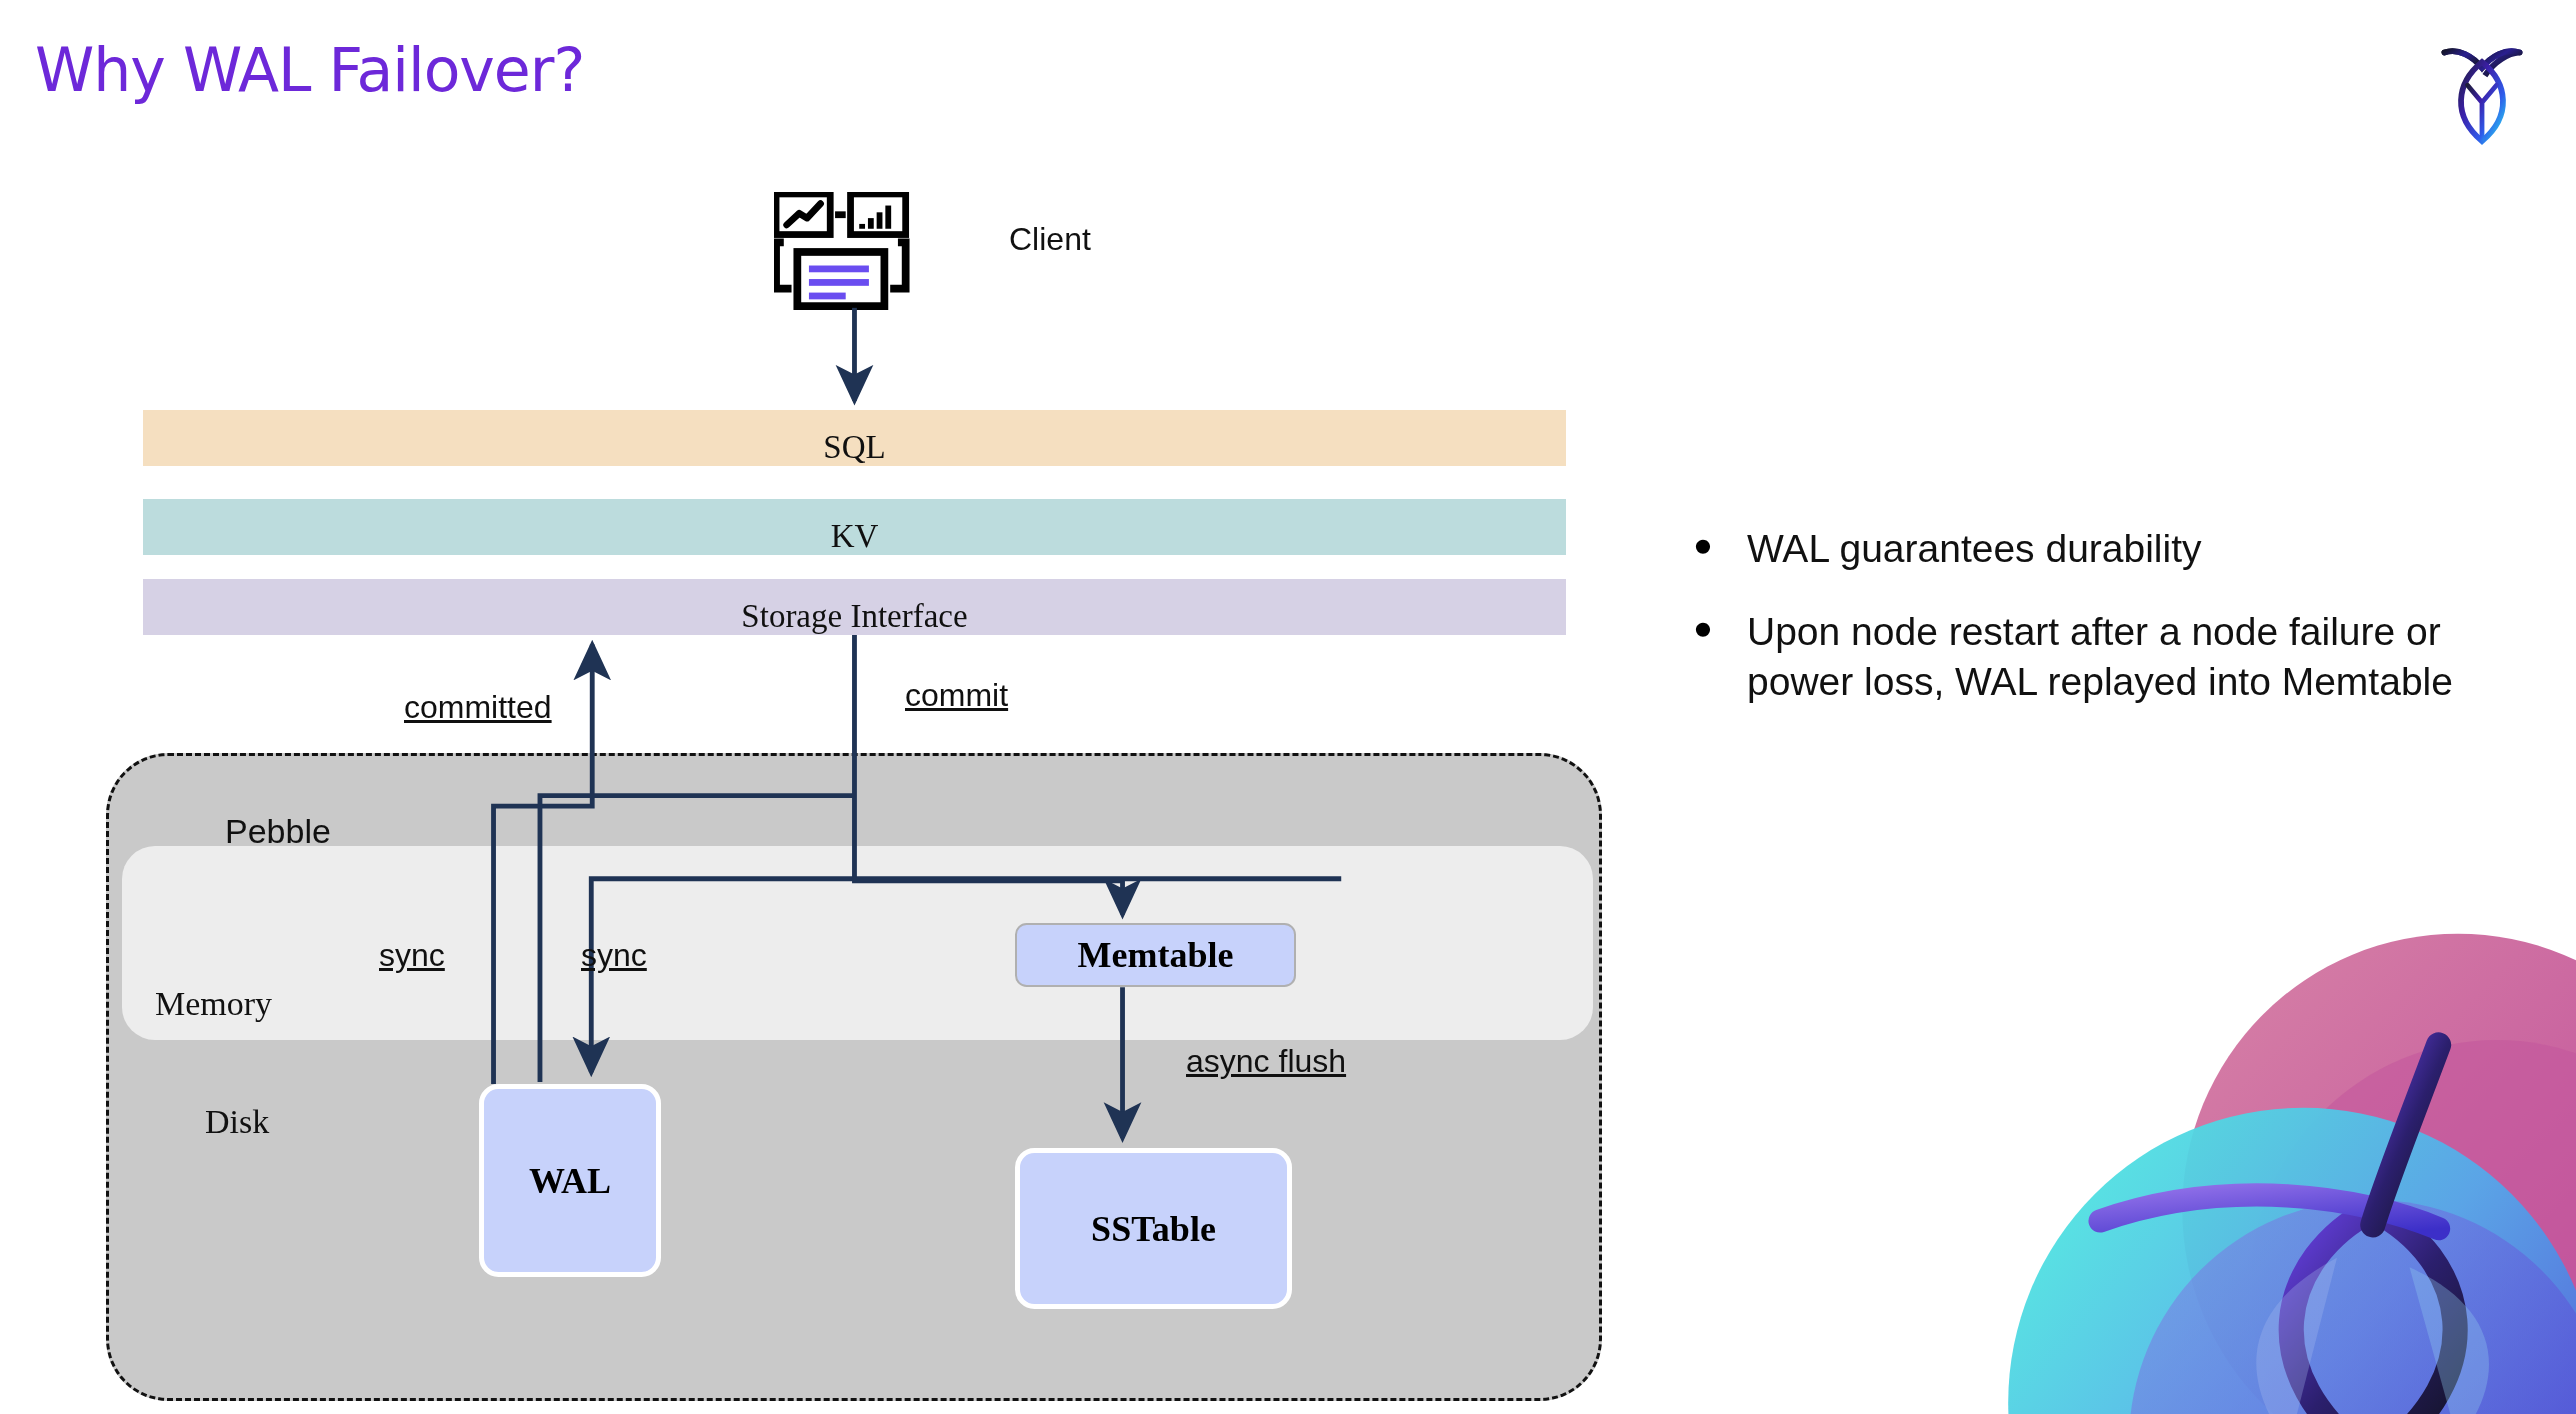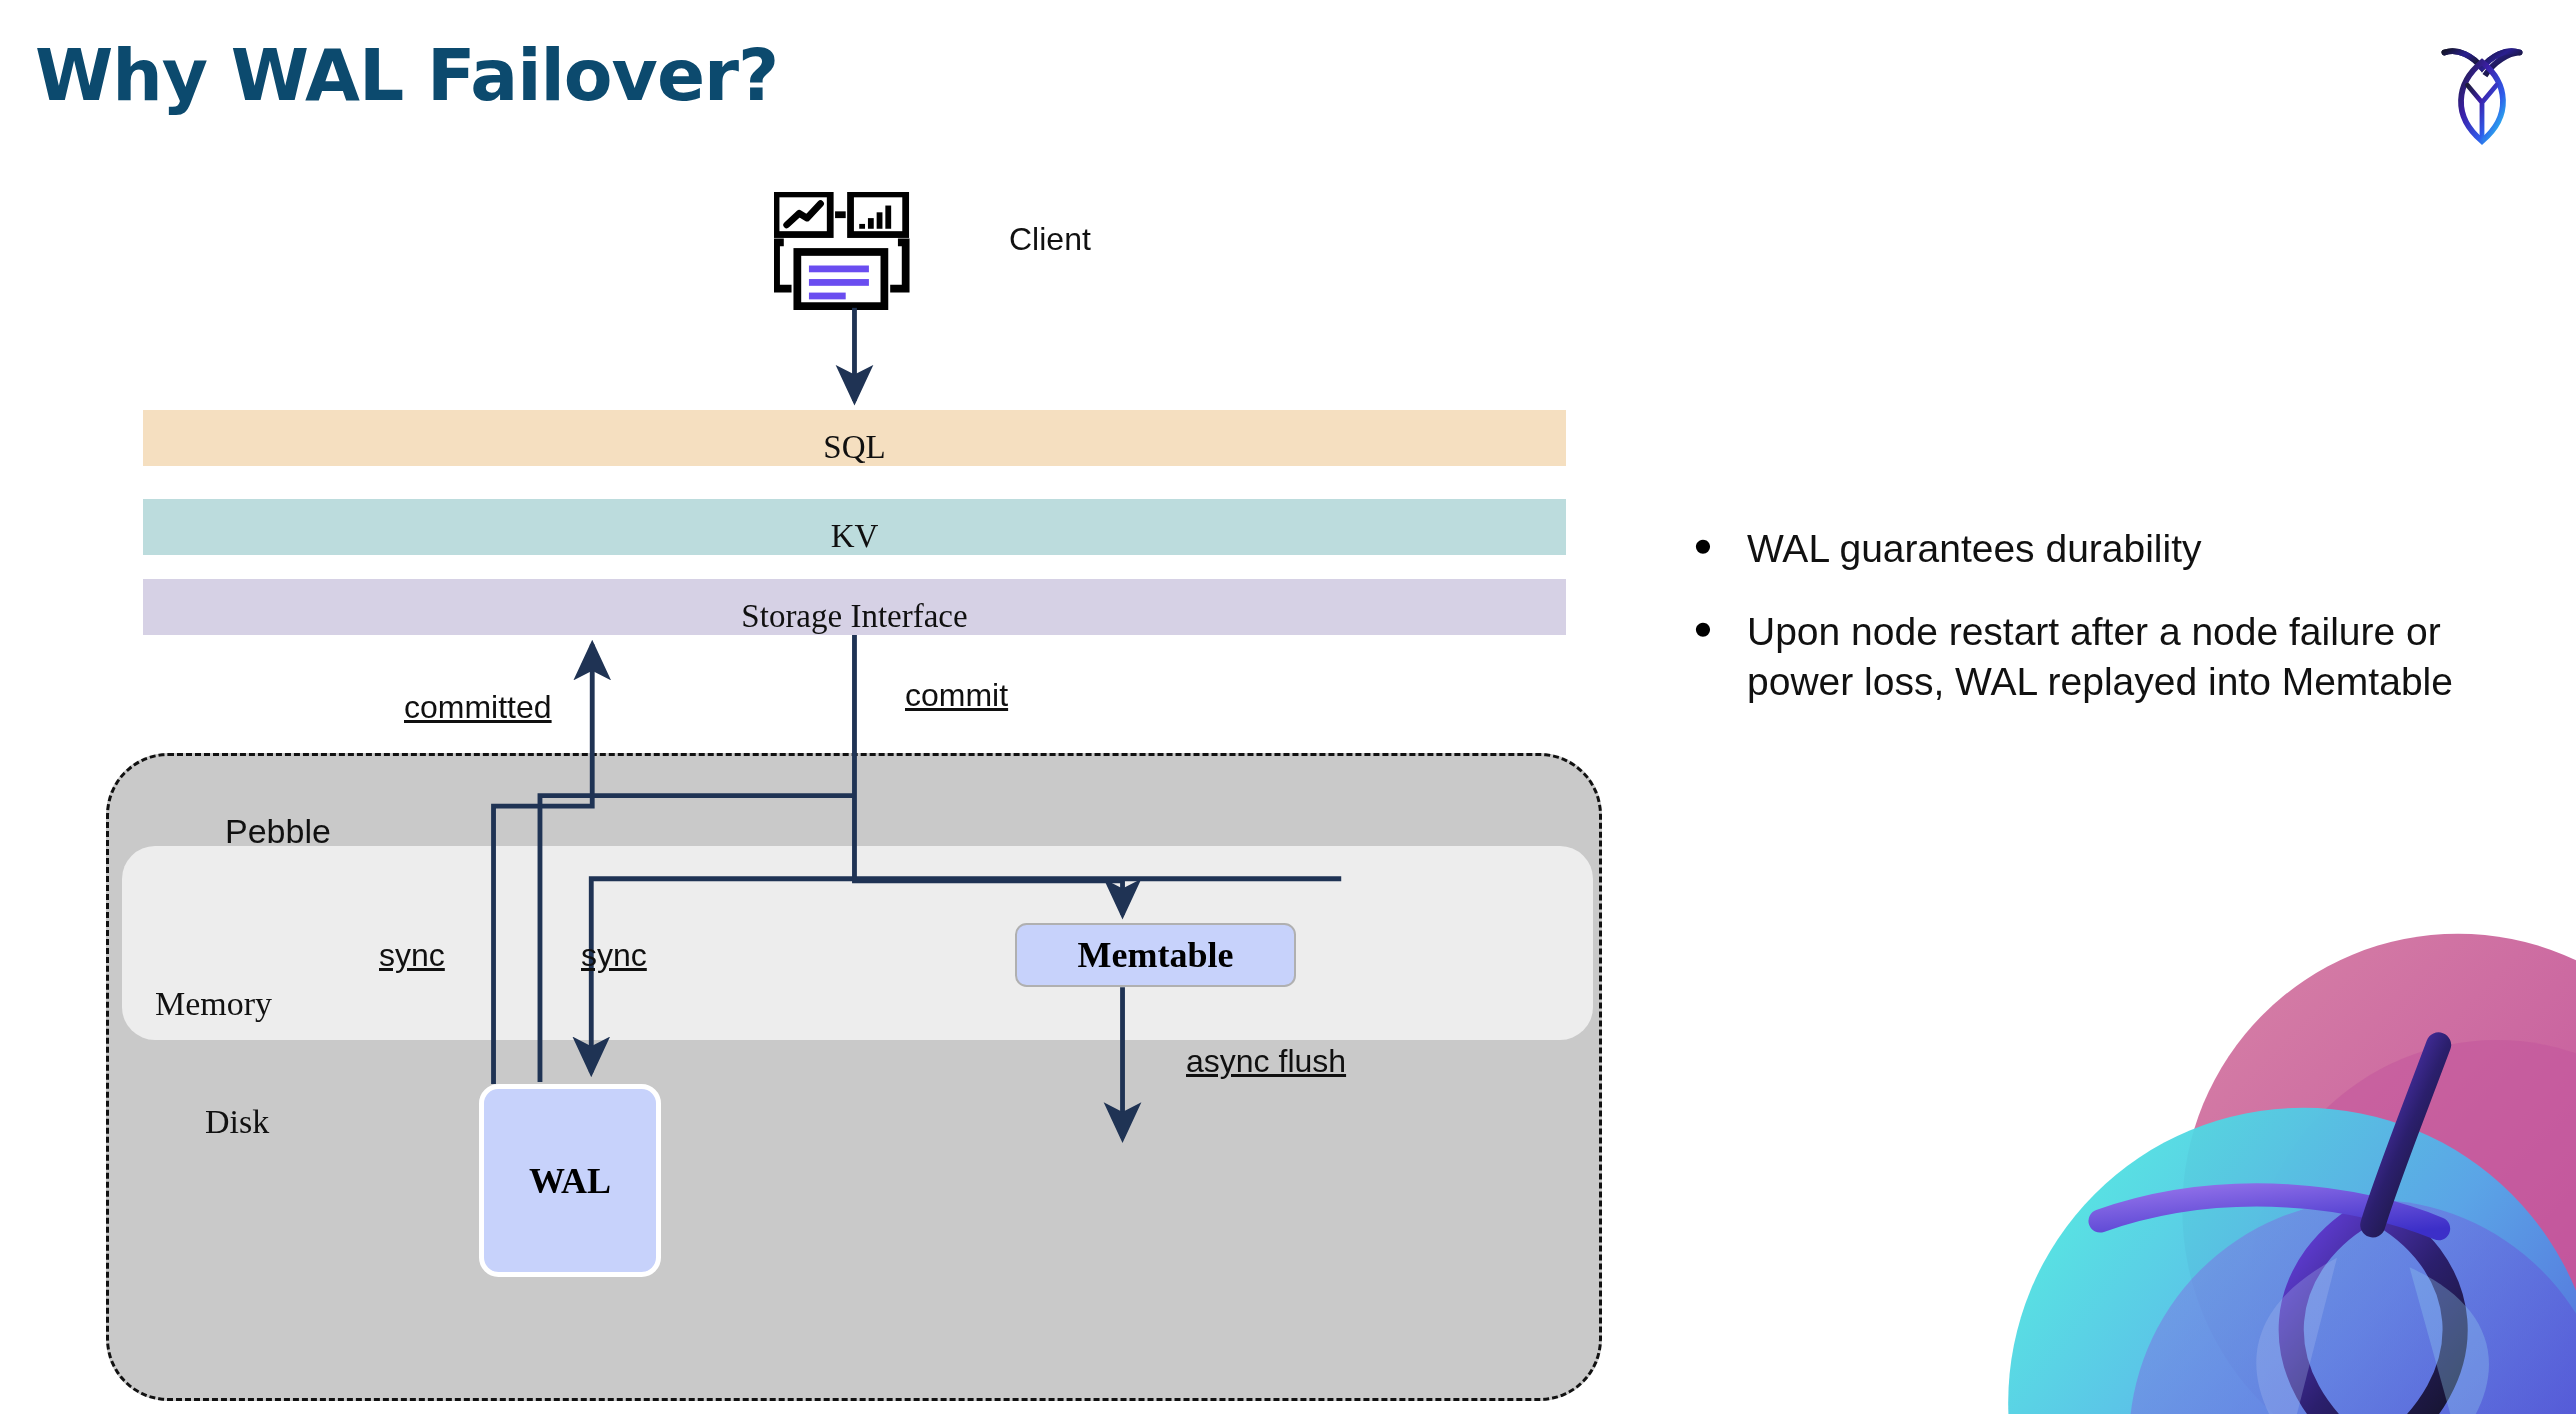--- a/index.html
+++ b/index.html
@@ -5,24 +5,24 @@
   html,body{margin:0;padding:0;background:#ffffff;}
   body{width:2576px;height:1415px;position:relative;overflow:hidden;
        font-family:"Liberation Sans",sans-serif;}
 
   #slide{position:absolute;inset:0;width:2576px;height:1415px;background:#fff;overflow:hidden;}
 
   
   #title{
     position:absolute;left:35px;top:39px;
     font-family:"DejaVu Sans",sans-serif;
-    font-weight:bold;
-    font-size:71px;
+    font-weight:normal;
+    font-size:60px;
     letter-spacing:-1px;
-    color:#0c4a6e;
+    color:#6d28d9;
     white-space:nowrap;
     line-height:1.05;
   }
 
   
   #corner-logo{position:absolute;left:2429px;top:33px;width:106px;height:116px;}
 
   
   #deco{position:absolute;left:1955px;top:919px;width:677px;height:542px;pointer-events:none;}
 
@@ -256,20 +256,23 @@
       <path d="M1160 1020 L1160 1176" marker-end="url(#ah)"></path>
     </g>
   </svg>
 
   <div class="node" id="node-memtable">
     <span>Memtable</span>
   </div>
   <div class="node" id="node-wal">
     <span>WAL</span>
   </div>
+  <div class="node" id="node-sstable">
+    <span>SSTable</span>
+  </div>
 
   <div class="edge-label" id="lbl-committed">committed</div>
   <div class="edge-label" id="lbl-commit">commit</div>
   <div class="edge-label" id="lbl-sync-1">sync</div>
   <div class="edge-label" id="lbl-sync-2">sync</div>
   <div class="edge-label" id="lbl-asyncflush">async flush</div>
 
   <div id="bullets">
     <div class="bullet-row">
       <div class="bullet-dot">●</div>

